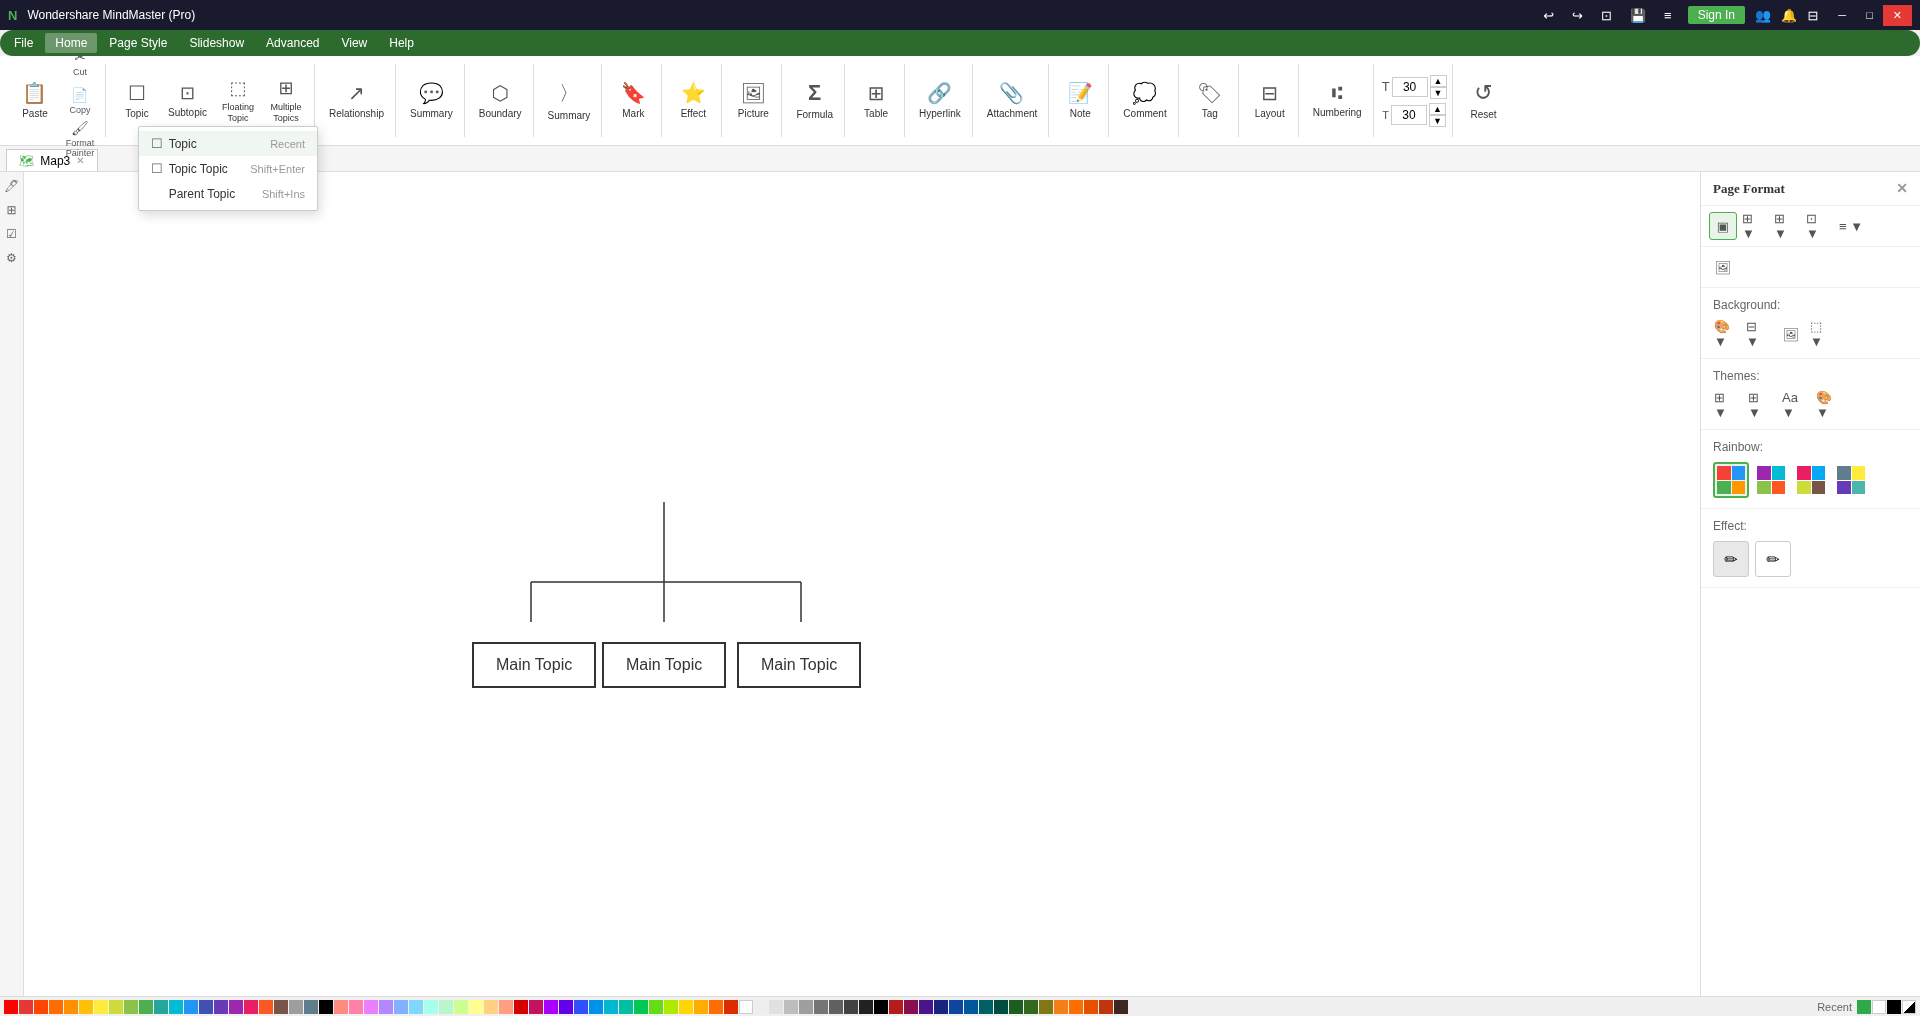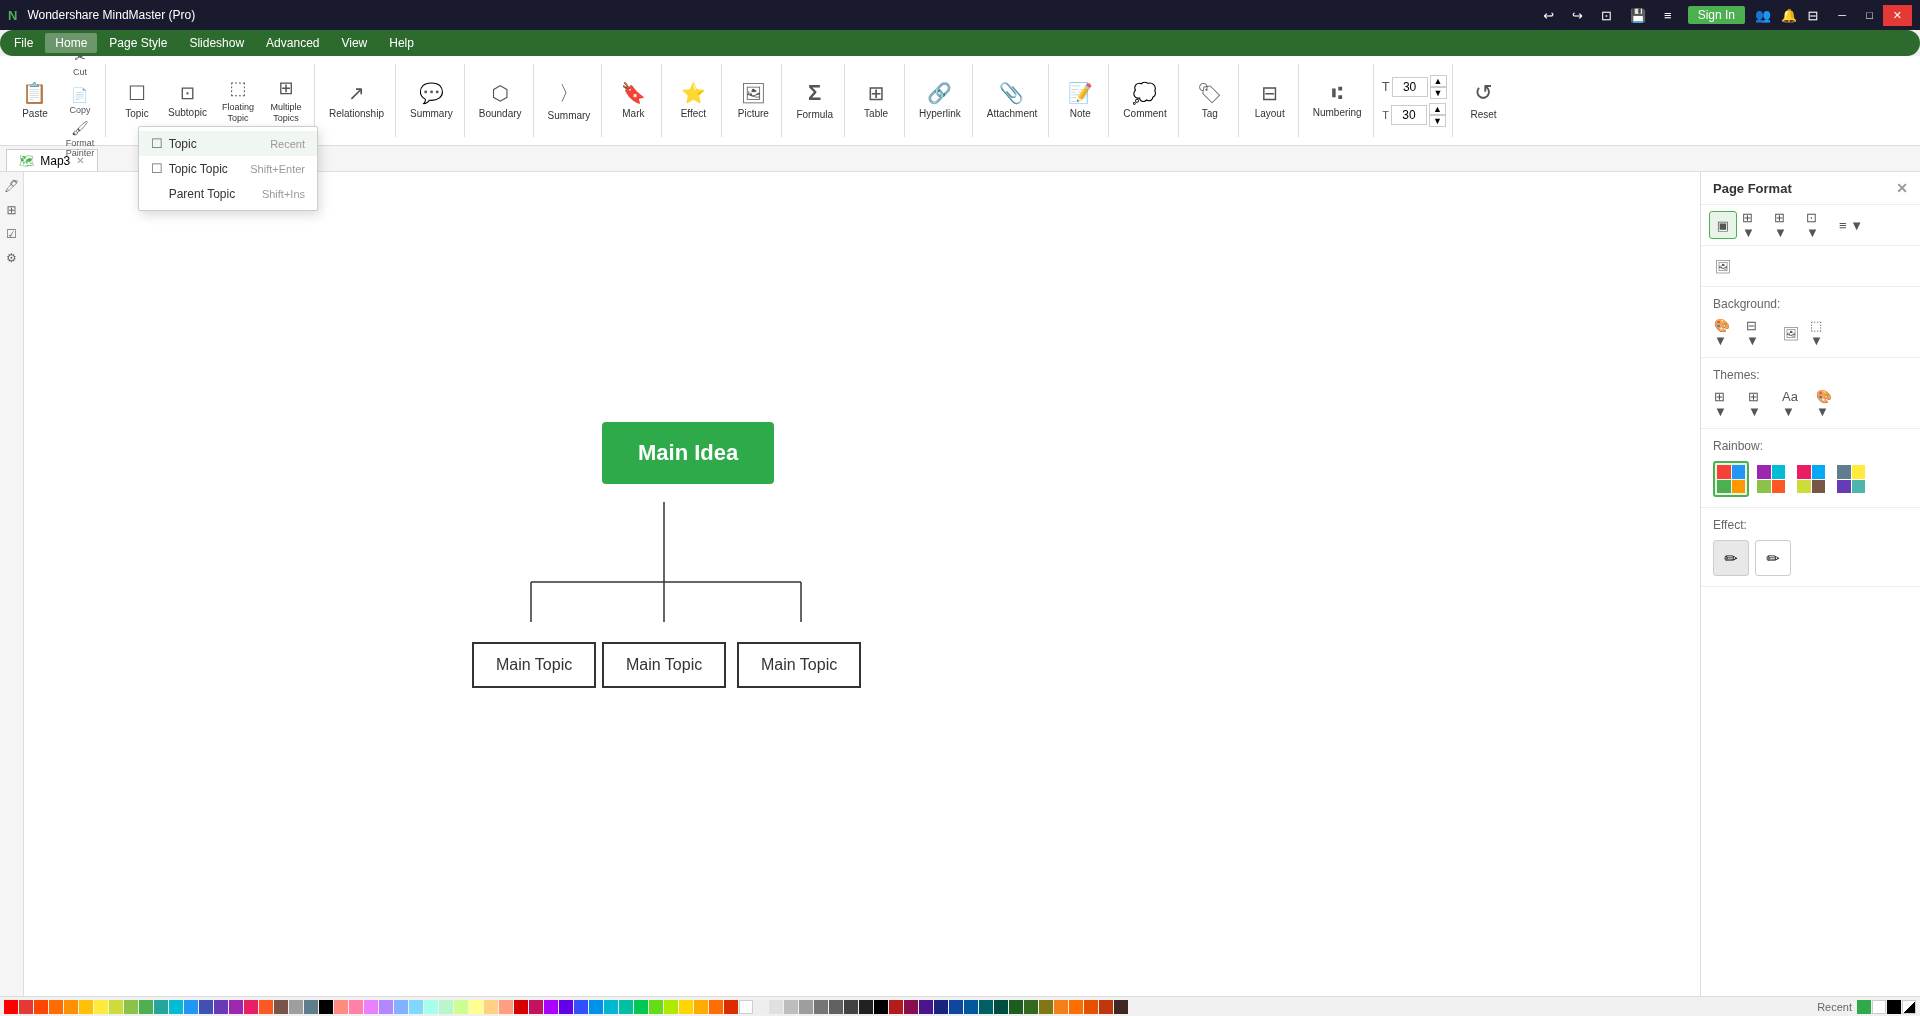--- a/index.html
+++ b/index.html
@@ -212,20 +212,21 @@
     }
     #right-panel-header {
       display: flex;
       align-items: center;
       justify-content: space-between;
       padding: 8px 12px;
       border-bottom: 1px solid #eee;
       font-size: 13px;
       font-weight: 600;
       color: #333;
+      font-family: Liberation Serif, serif;
     }
     #right-panel-header .close-btn { cursor: pointer; color: #999; font-size: 14px; }
     .panel-toolbar {
       display: flex;
       align-items: center;
       gap: 4px;
       padding: 6px 8px;
       border-bottom: 1px solid #eee;
       flex-wrap: wrap;
     }
@@ -597,23 +598,20 @@
 
       <line x1="507" y1="410" x2="777" y2="410" stroke="#333" stroke-width="1.5"></line>
 
       <line x1="507" y1="410" x2="507" y2="450" stroke="#333" stroke-width="1.5"></line>
 
       <line x1="640" y1="410" x2="640" y2="450" stroke="#333" stroke-width="1.5"></line>
 
       <line x1="777" y1="410" x2="777" y2="450" stroke="#333" stroke-width="1.5"></line>
     </svg>
 
-    <div class="main-idea-box" style="left:578px;top:250px;background:#2eaa4a;color:white;font-size:22px;font-weight:bold;padding:18px 36px;border-radius:4px;text-align:center;position:absolute;">
-      <span>Main Idea</span>
-    </div>
 
     <div class="main-topic-box" style="left:448px;top:450px;background:white;border:2px solid #333;color:#333;font-size:16px;font-weight:500;padding:12px 22px;text-align:center;position:absolute;">
       <span>Main Topic</span>
     </div>
 
     <div class="main-topic-box" style="left:578px;top:450px;background:white;border:2px solid #333;color:#333;font-size:16px;font-weight:500;padding:12px 22px;text-align:center;position:absolute;">
       <span>Main Topic</span>
     </div>
 
     <div class="main-topic-box" style="left:713px;top:450px;background:white;border:2px solid #333;color:#333;font-size:16px;font-weight:500;padding:12px 22px;text-align:center;position:absolute;">

